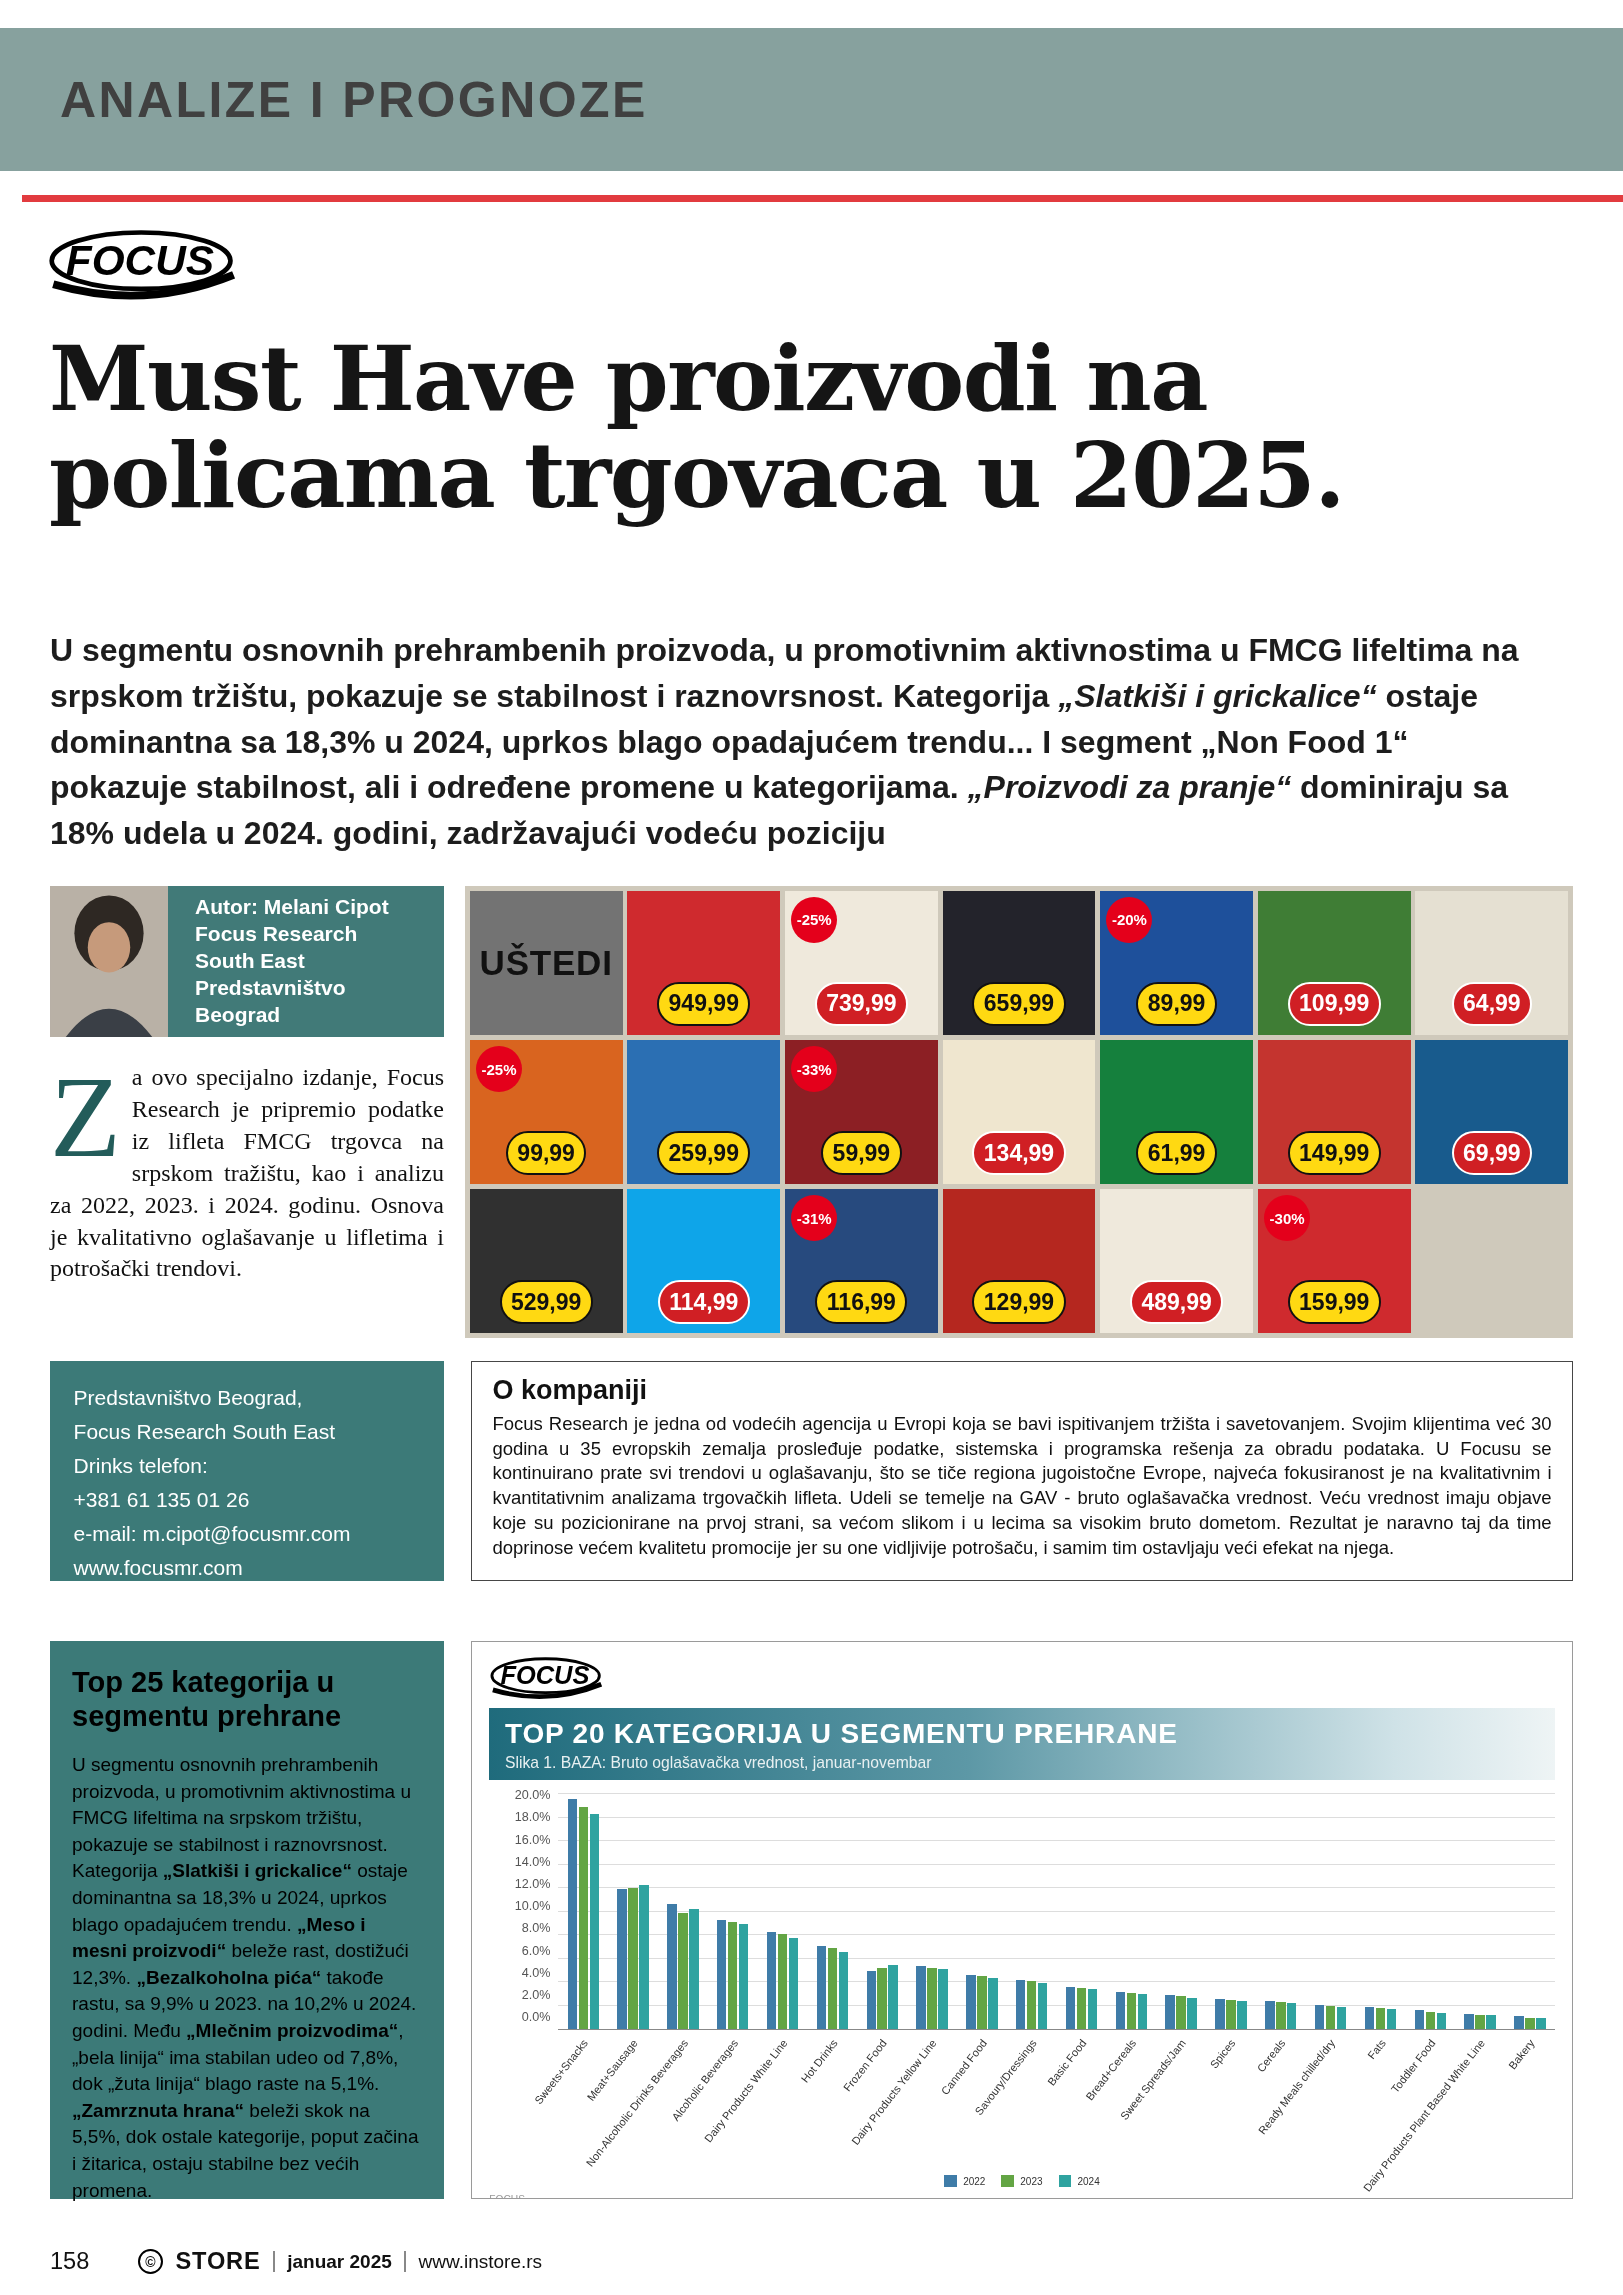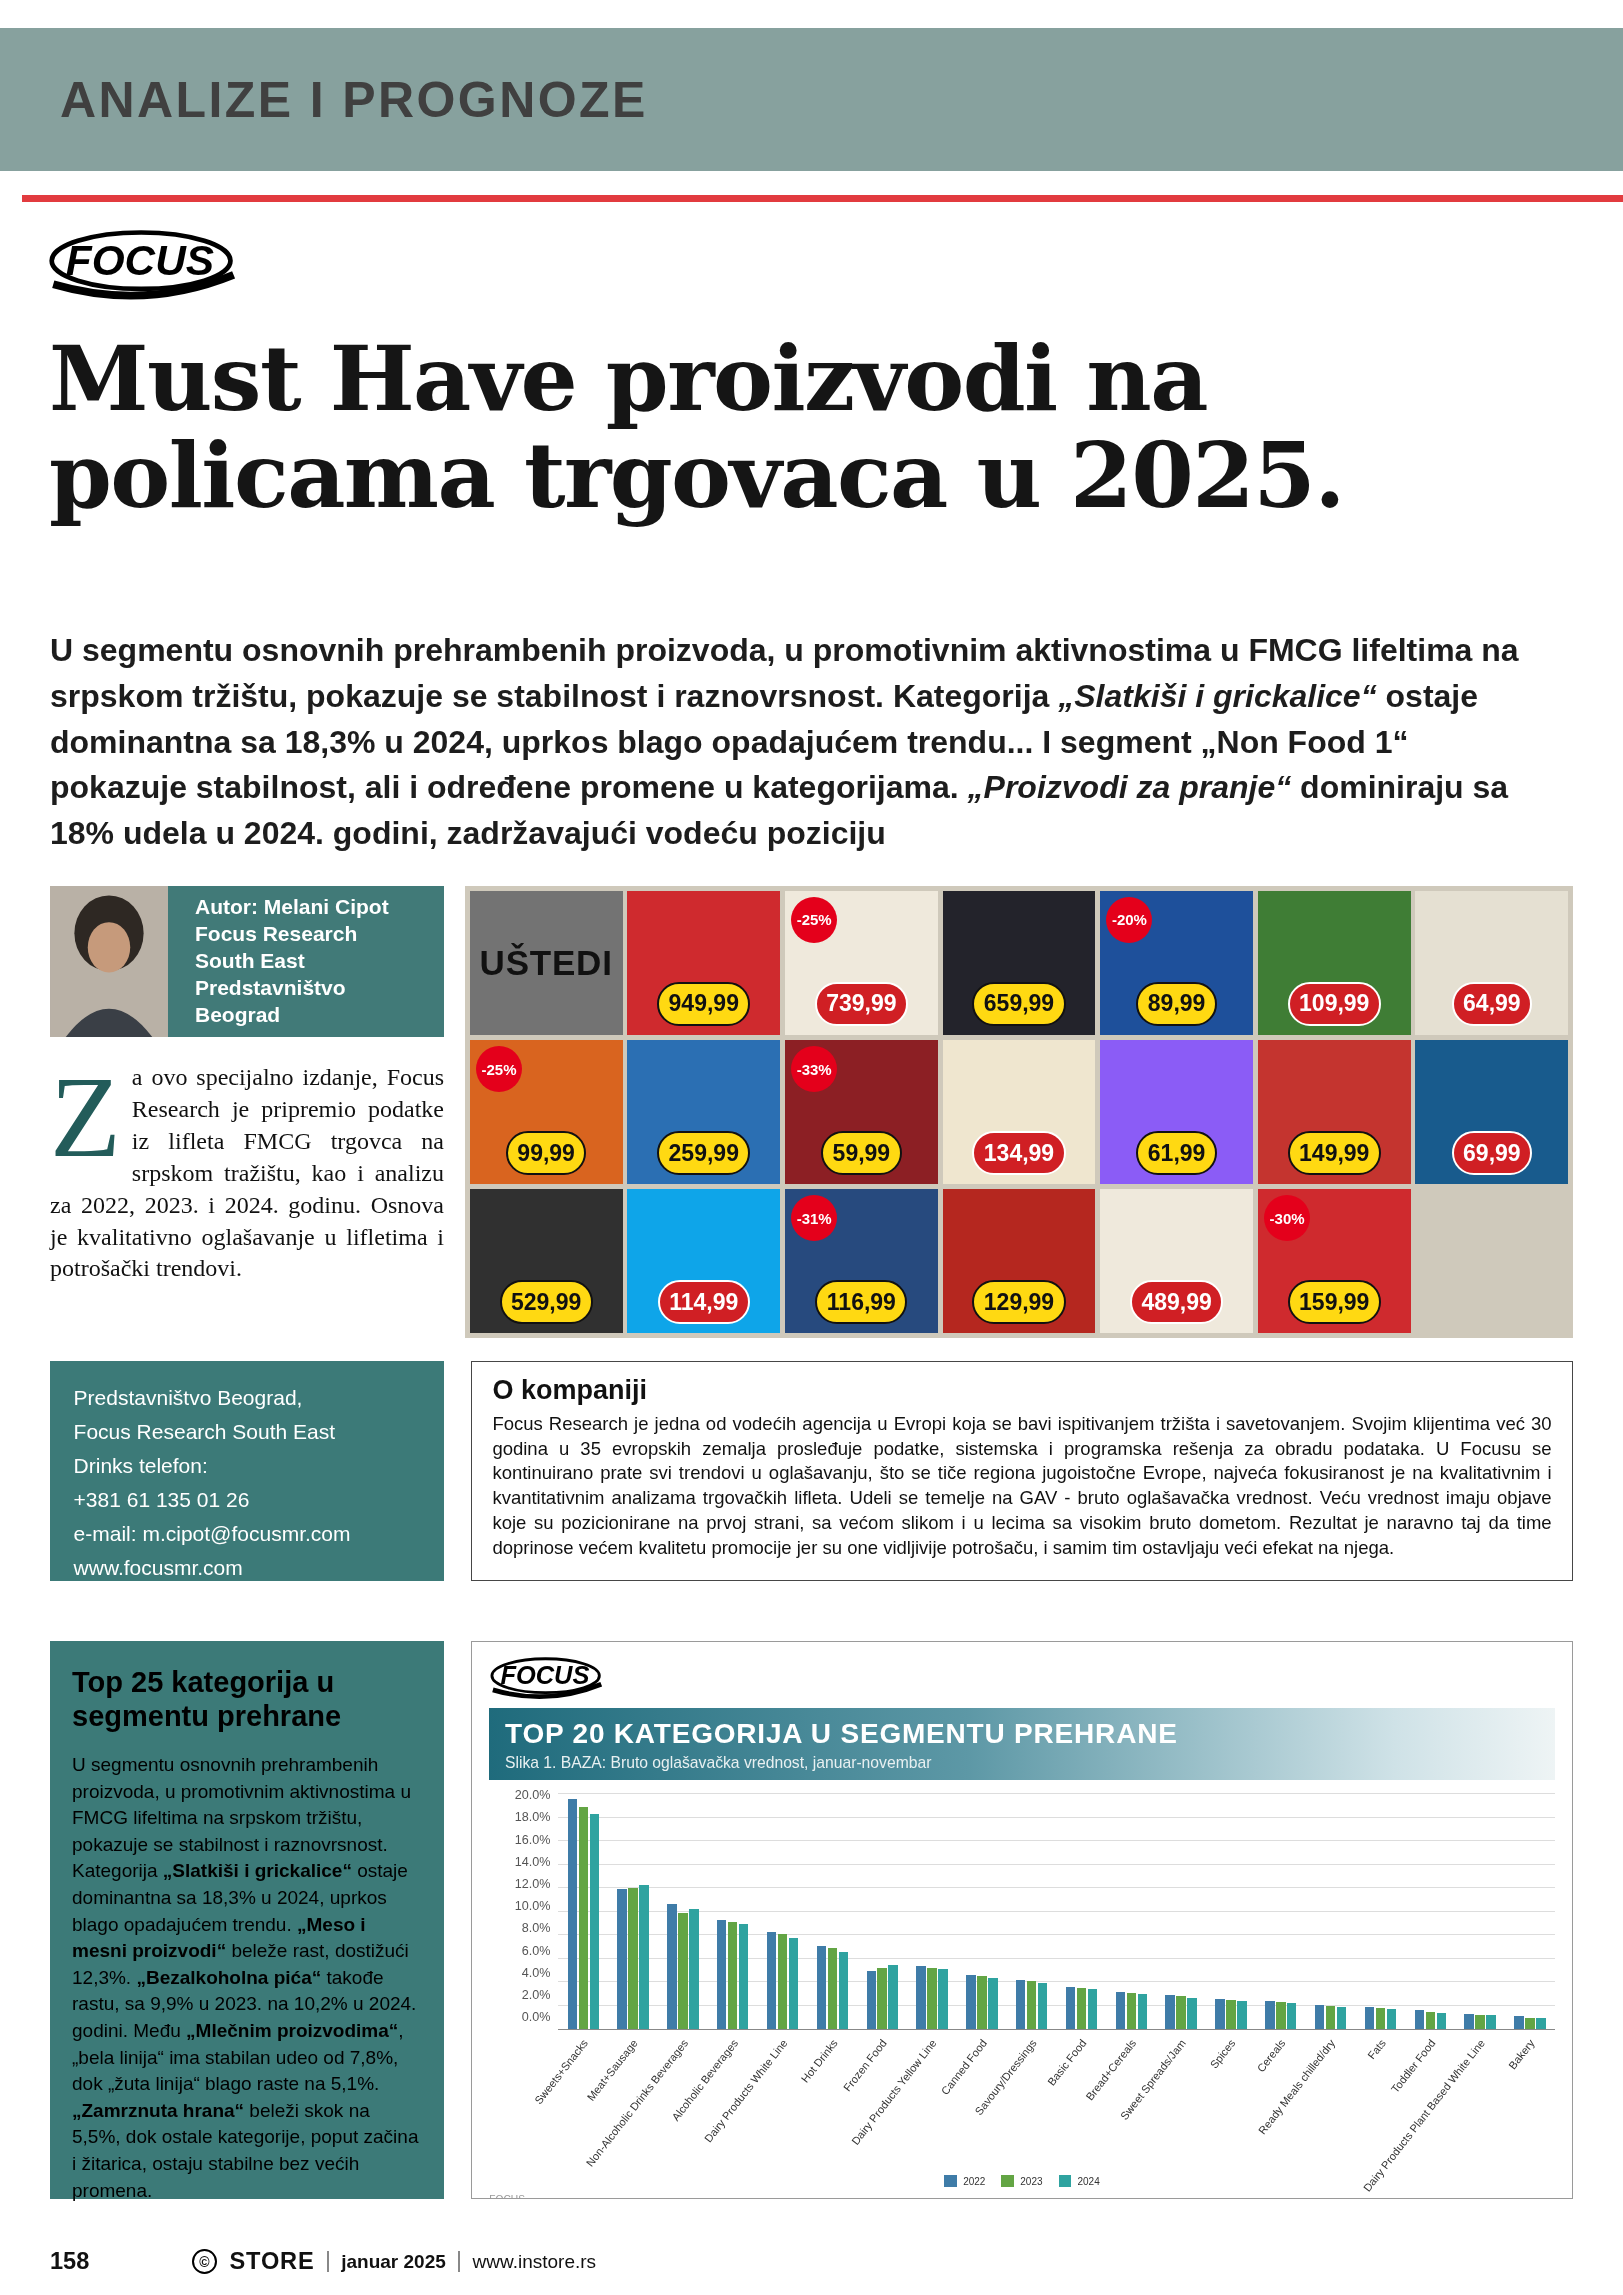--- a/index.html
+++ b/index.html
@@ -68,21 +68,21 @@
   .xlabels { display:flex; margin-left:69px; height:143px; }
   .xl { flex:1; position:relative; }
   .xl span { position:absolute; top:6.3px; right:55%; transform:rotate(-52deg); transform-origin:top right; white-space:nowrap; font-size:11px; color:#333; }
   .legend { display:flex; justify-content:center; gap:16px; margin-top:1.6px; font-size:10px; color:#333; }
   .legend .li { display:flex; align-items:center; gap:6.3px; }
   .legend .sw { width:12.6px; height:12.6px; display:inline-block; }
   .source-note { font-size:10.2px; color:#999; margin-top:6.3px; }
 
   
   .footer { position:absolute; left:50px; top:2248px; display:flex; align-items:center; gap:12.6px; color:#111; }
-  .footer .pn { font-size:23.6px; font-weight:700; margin-right:90px;text-align:right; }
+  .footer .pn { font-size:23.6px; font-weight:400; margin-right:36px;text-align:right; }
   .footer .cmark { width:25px; height:25px; border:2.4px solid #000; border-radius:50%; display:inline-flex; align-items:center; justify-content:center; font-weight:800; font-size:14px; }
   .footer .brand { font-size:23.6px; font-weight:800; letter-spacing:0.8px;text-align:center; }
   .footer .sep { width:1.6px; height:20.4px; background:#888; }
   .footer .date { font-size:19px; font-weight:700; }
   .footer .url { font-size:19px; }
 </style>
 </head>
 <body>
 
 <div class="page">
@@ -156,21 +156,21 @@
       <div class="tile" style="background: rgb(43, 111, 179);">
         <span class="flash yellow">259,99</span>
       </div>
       <div class="tile" style="background: rgb(140, 31, 36);">
         <span class="badge">-33%</span>
         <span class="flash yellow">59,99</span>
       </div>
       <div class="tile" style="background: rgb(239, 230, 207);">
         <span class="flash red">134,99</span>
       </div>
-      <div class="tile" style="background: #8b5cf6;">
+      <div class="tile" style="background: #15803d;">
         <span class="flash yellow">61,99</span>
       </div>
       <div class="tile" style="background: rgb(196, 52, 47);">
         <span class="flash yellow">149,99</span>
       </div>
       <div class="tile" style="background: rgb(24, 91, 141);">
         <span class="flash red">69,99</span>
       </div>
       <div class="tile" style="background: rgb(48, 48, 48);">
         <span class="flash yellow">529,99</span>

